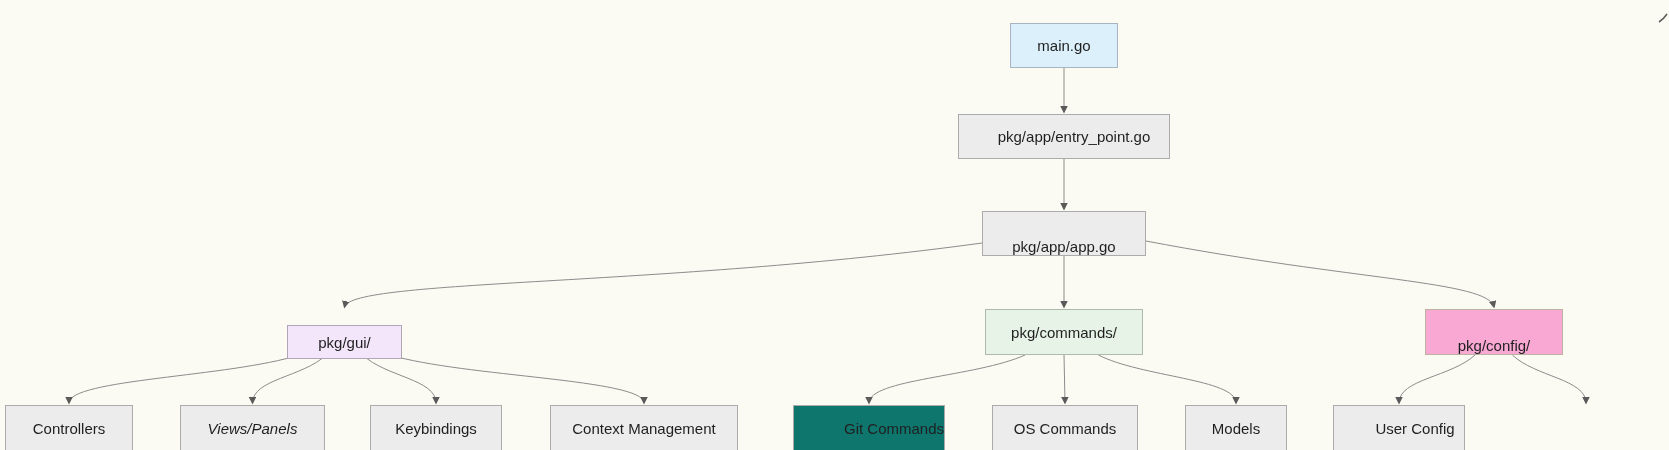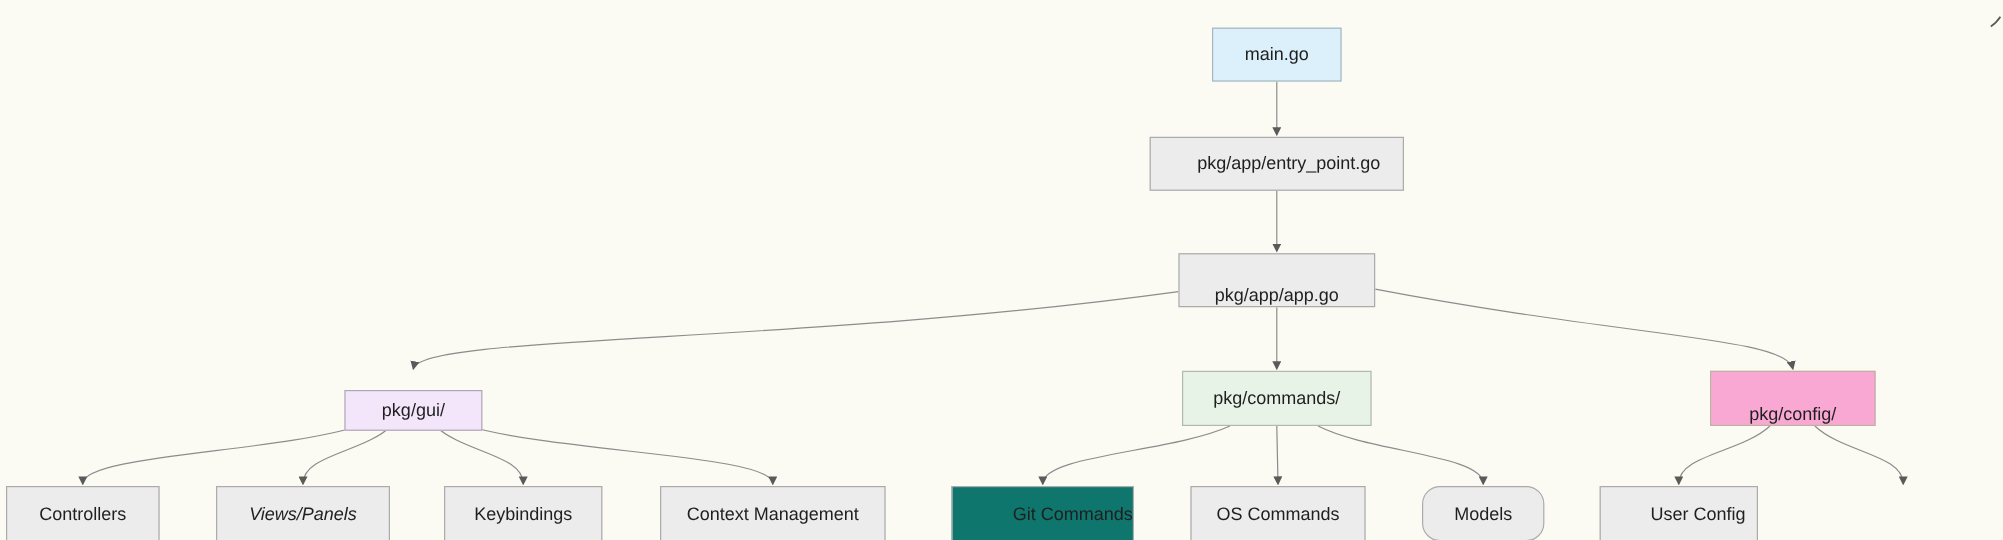--- a/index.html
+++ b/index.html
@@ -109,20 +109,20 @@
   </div>
   <div class="node n-context_management" style="background: rgb(236, 236, 236); border-color: rgb(171, 171, 171);">
     <span>Context Management</span>
   </div>
   <div class="node n-git_commands" style="background: #0f766e; border-color: rgb(171, 171, 171); justify-content: flex-end;">
     <span>Git Commands</span>
   </div>
   <div class="node n-os_commands" style="background: rgb(236, 236, 236); border-color: rgb(171, 171, 171);">
     <span>OS Commands</span>
   </div>
-  <div class="node n-models" style="background: rgb(236, 236, 236); border-color: rgb(171, 171, 171); border-radius: 15px;">
+  <div class="node n-models" style="background: rgb(236, 236, 236); border-color: rgb(171, 171, 171);">
     <span>Models</span>
   </div>
   <div class="node n-user_config" style="background: rgb(236, 236, 236); border-color: rgb(171, 171, 171);">
     <span>User Config</span>
   </div>
 
 </div>
 
 </body></html>

